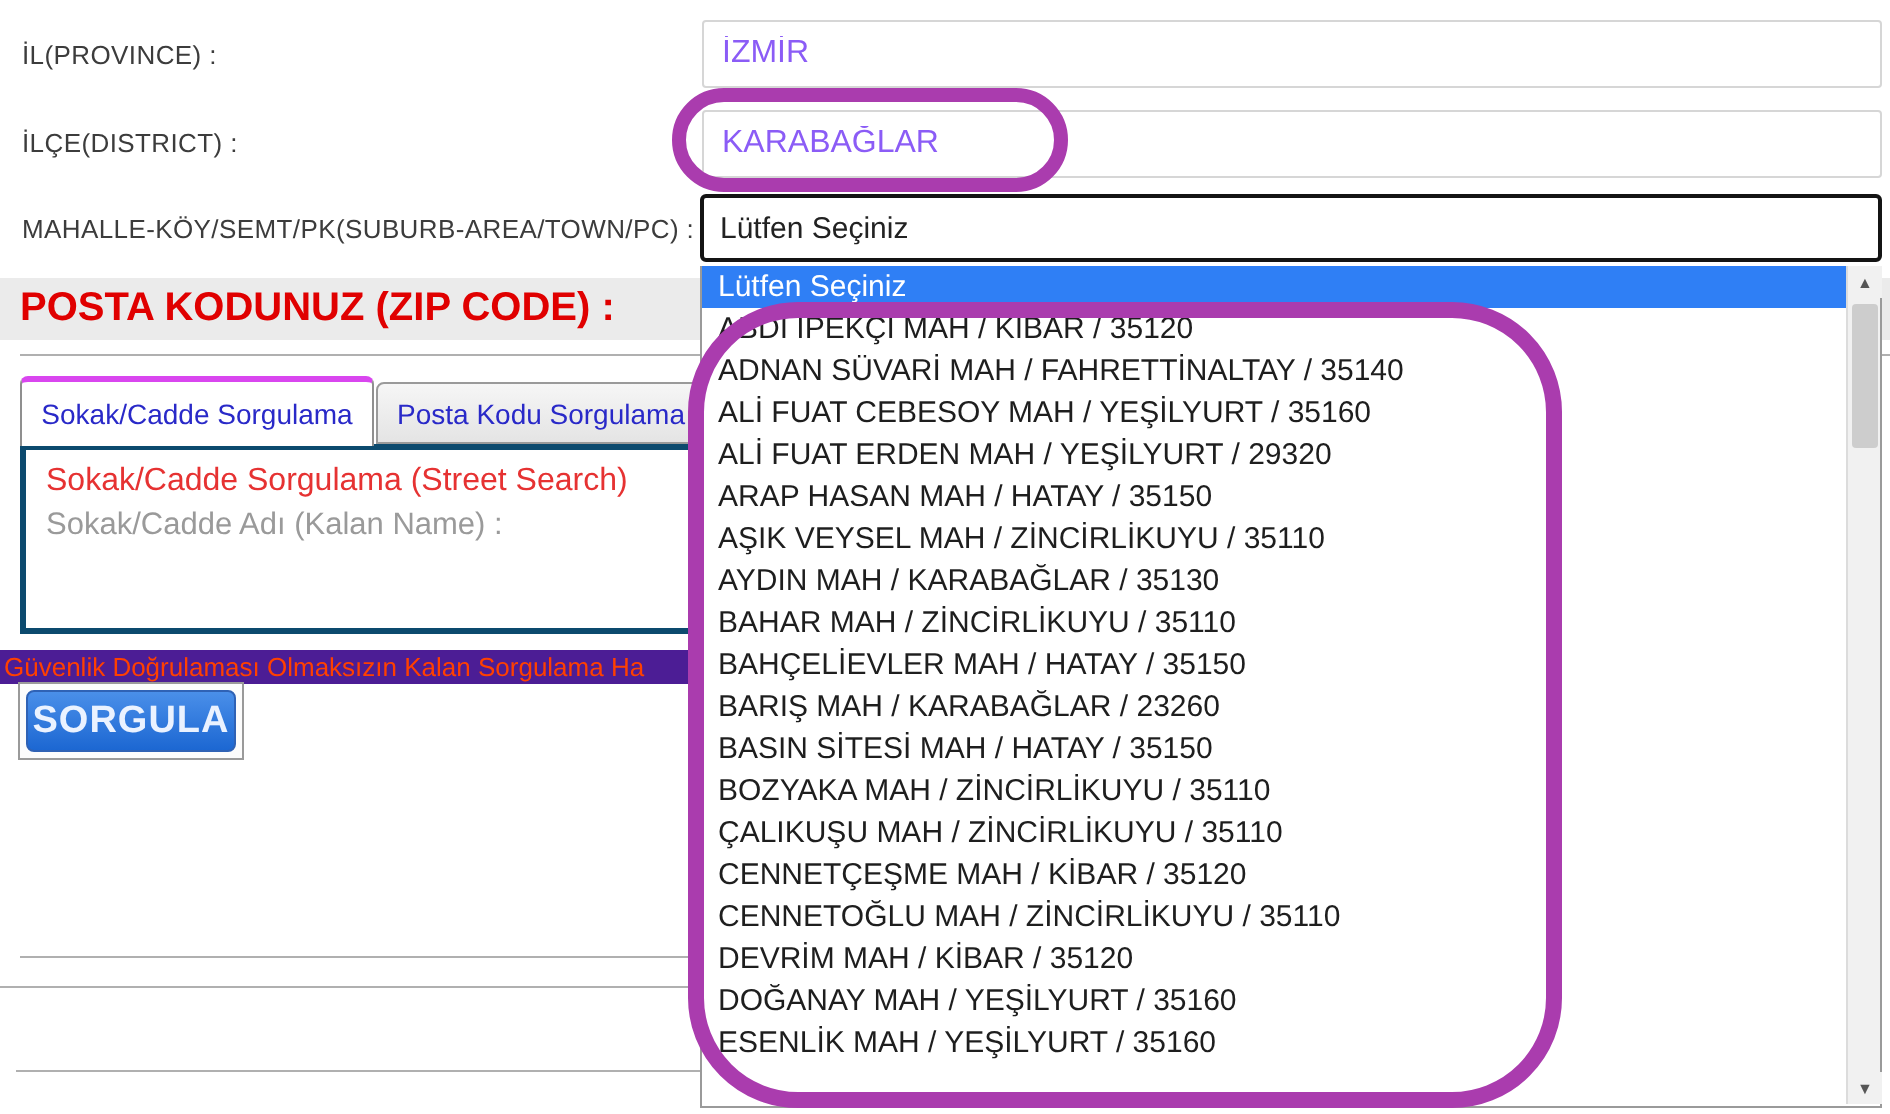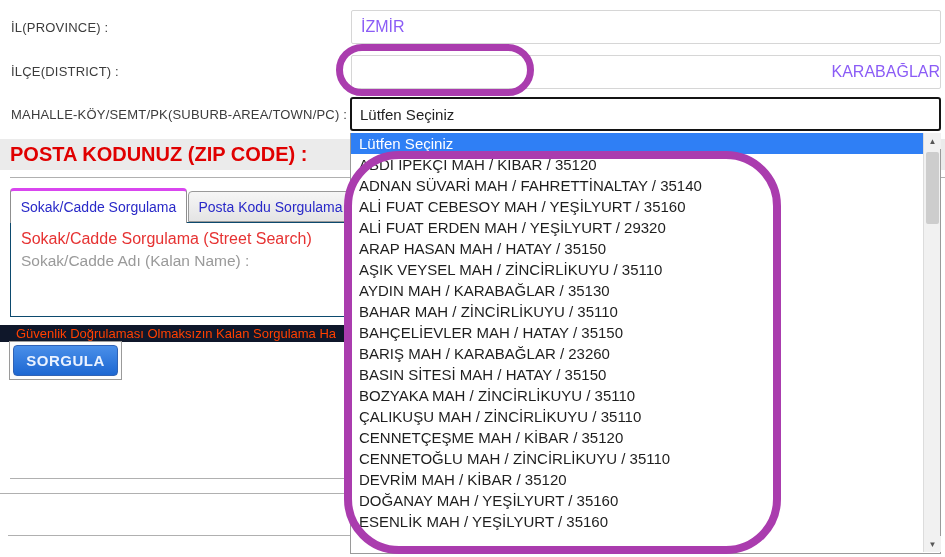--- a/index.html
+++ b/index.html
@@ -21,29 +21,29 @@
   .sep{position:absolute;height:0;border-top:1px solid #b0b0b0;}
   .sep-top{left:10px;top:177px;width:935px;}
 
   .tab{position:absolute;font-size:14px;color:#2929c8;display:flex;align-items:center;justify-content:center;}
   .tab-active{left:10px;top:188px;width:177px;height:35px;background:#fff;border:1px solid #8f8f8f;
               border-top:3px solid #d946ef;border-bottom:none;border-radius:4px 4px 0 0;z-index:2;}
   .tab-inactive{left:188px;top:191px;width:165px;height:31px;
                 background:linear-gradient(#f6f6f6,#e4e4e4);border:1px solid #9a9a9a;
                 border-radius:4px 4px 0 0;}
   .tab-panel{position:absolute;left:10px;top:222px;width:343px;height:95px;background:#fff;
-             border:1px solid #0c4a6e;z-index:1;}
+             border:3px solid #0c4a6e;z-index:1;}
   .panel-title{position:absolute;left:10px;top:7px;font-size:16px;color:#e63232;white-space:nowrap;}
   .panel-sub{position:absolute;left:10px;top:29px;font-size:15.5px;color:#9a9a9a;white-space:nowrap;}
 
-  .quota{position:absolute;left:0;top:325px;width:356px;height:17px;background:#0f172a;
-         font-size:13px;color:#ff4000;line-height:17px;padding-left:16px;white-space:nowrap;overflow:hidden;}
+  .quota{position:absolute;left:0;top:325px;width:356px;height:17px;background:#4c1d95;
+         font-size:13px;color:#ff4000;line-height:17px;padding-left:2px;white-space:nowrap;overflow:hidden;}
   .btn-outline{position:absolute;left:9px;top:341px;width:113px;height:39px;border:1px solid #9a9a9a;background:#fcfcfc;}
   .btn-sorgula{position:absolute;left:13px;top:345px;width:105px;height:31px;border:1px solid #2f62b5;border-radius:4px;
-               background:linear-gradient(#4a8fe9,#1c67d2);color:#eaf2ff;font-weight:bold;font-size:15px;
+               background:linear-gradient(#4a8fe9,#1c67d2);color:#eaf2ff;font-weight:bold;font-size:19px;
                display:flex;align-items:center;justify-content:center;letter-spacing:.5px;
                font-family:"Liberation Sans",sans-serif;cursor:pointer;}
 
   .line-a{left:10px;top:478px;width:343px;}
   .line-b{left:0;top:493px;width:353px;}
   .line-c{left:8px;top:535px;width:345px;}
 
   
   .dropdown{position:absolute;left:350px;top:133px;width:591px;height:421px;background:#fff;
             border:1px solid #9a9a9a;border-top:none;z-index:10;}
@@ -64,21 +64,21 @@
 </style>
 </head>
 <body>
 
 <div id="stage">
 
   <div class="form-label" style="top:20px;">İL(PROVINCE) :</div>
   <input class="text-input" style="top: 10px;" value="İZMİR">
 
   <div class="form-label" style="top:64px;">İLÇE(DISTRICT) :</div>
-  <input class="text-input" style="top: 55px; text-align: right;" value="KARABAĞLAR">
+  <input class="text-input" style="top: 55px;" value="KARABAĞLAR">
 
   <div class="form-label" style="top:107px;">MAHALLE-KÖY/SEMT/PK(SUBURB-AREA/TOWN/PC) :</div>
   <div class="select-box">
     <span>Lütfen Seçiniz</span>
   </div>
 
   <div class="zip-band">
     <div class="zip-label">POSTA KODUNUZ (ZIP CODE) :</div>
   </div>
   <div class="sep sep-top"></div>

